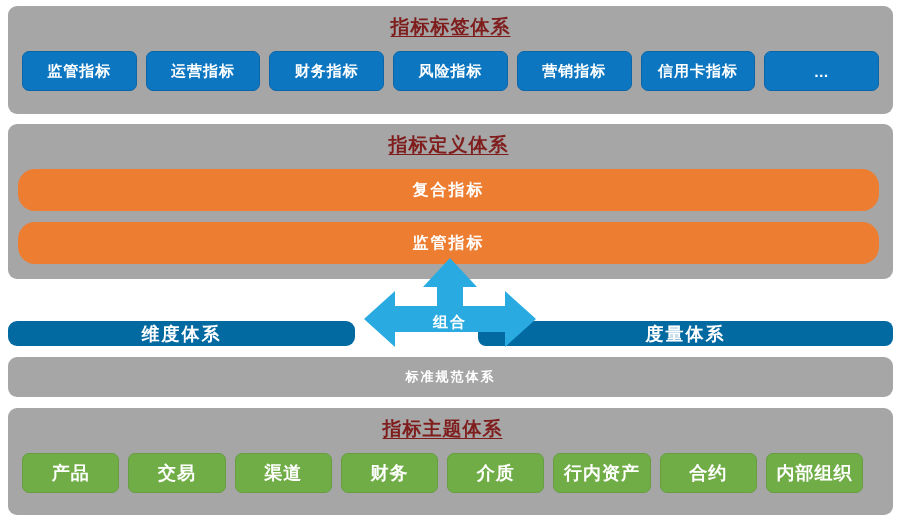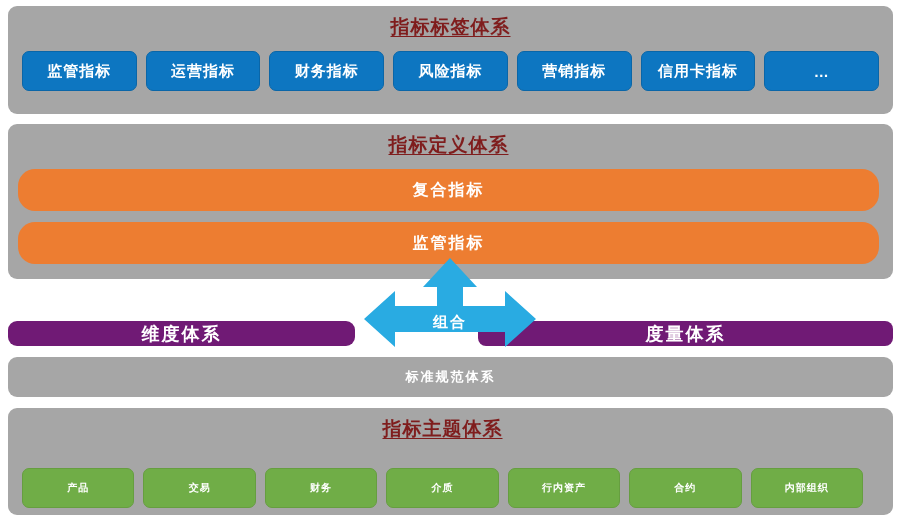--- a/index.html
+++ b/index.html
@@ -98,21 +98,21 @@
   
   #sec-dim-measure {
     margin-top: 42px;
     height: 44px;
     display: flex;
     align-items: stretch;
     background: transparent;
     border-radius: 0;
   }
   .half-panel {
-    background: #701a75;
+    background: #0369a1;
     border-radius: 9px;
     display: flex;
     align-items: center;
     justify-content: center;
     color: #ffffff;
     font-size: 18px;
     font-weight: bold;
     letter-spacing: 2px;
   }
   #panel-dimension { width: 347px; }
@@ -154,22 +154,21 @@
 
   
   #sec-topic {
     margin-top: 11px;
     height: 107px;
     padding: 11px 30px 0 14px;
   }
   .tag.green {
     background: #70ad47;
     border: 1px solid #669e40;
-    font-size: 10px;
-    margin-top: 15px;
+    font-size: 18px;
   }
 </style>
 </head>
 <body>
 
 <div id="diagram">
 
   <div class="panel" id="sec-label">
     <div class="panel-title">指标标签体系</div>
     <div class="tag-row">
@@ -199,20 +198,21 @@
   </svg>
   <div id="combine-label">组合</div>
 
   <div class="panel" id="sec-standard">标准规范体系</div>
 
   <div class="panel" id="sec-topic">
     <div class="panel-title">指标主题体系</div>
     <div class="tag-row">
       <div class="tag green">产品</div>
       <div class="tag green">交易</div>
+      <div class="tag green">渠道</div>
       <div class="tag green">财务</div>
       <div class="tag green">介质</div>
       <div class="tag green">行内资产</div>
       <div class="tag green">合约</div>
       <div class="tag green">内部组织</div>
     </div>
   </div>
 
 </div>
 

